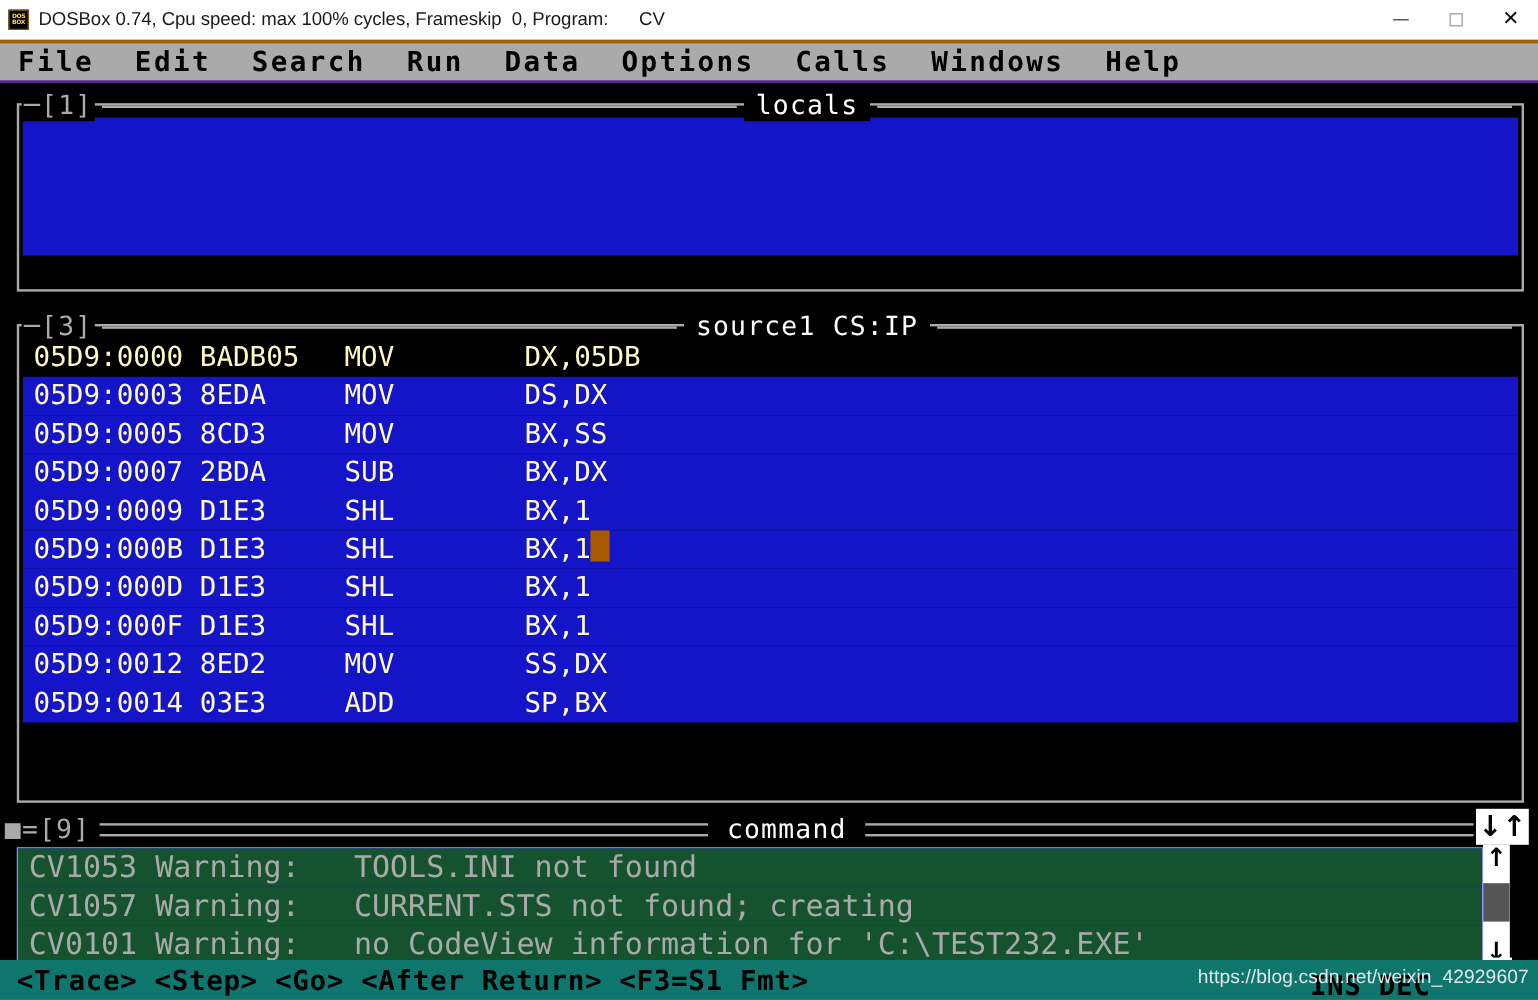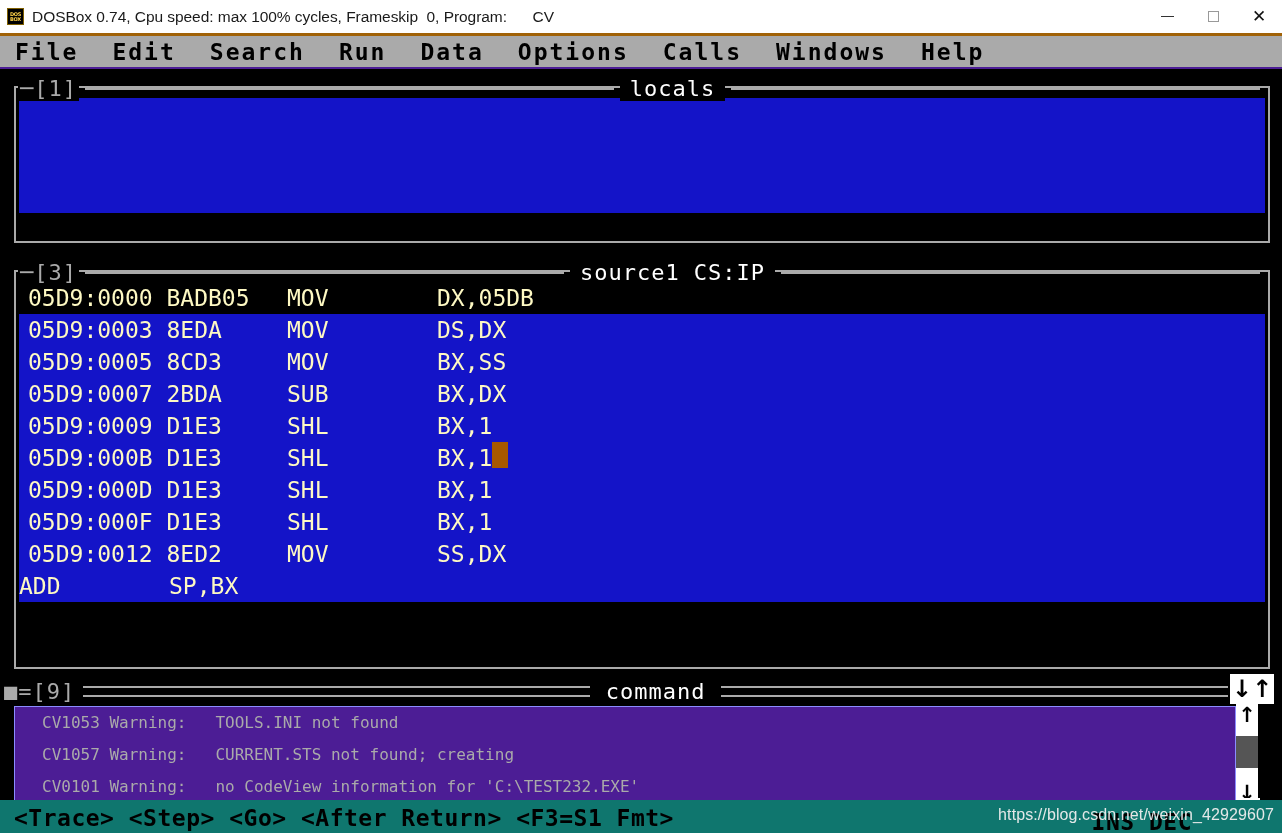--- a/index.html
+++ b/index.html
@@ -216,24 +216,24 @@
     position: absolute;
     background: #1414c8;
   }
 
   
   .cmdline {
     height: 32px;
     line-height: 32px;
     white-space: pre;
     font-family: "DejaVu Sans Mono", monospace;
-    font-size: 16px;
+    font-size: 25px;
     color: #aaaaaa;
-    background: #4c1d95;
-    padding-left: 27px;
+    background: #14532d;
+    padding-left: 9px;
     letter-spacing: 0px;
   }
 
   
   .vscroll {
     position: absolute;
     width: 22px;
     background: #ffffff;
     display: flex;
     flex-direction: column;
@@ -369,21 +369,21 @@
     <div class="codearea" id="source-lines" style="left:19px; top:28px; width:1246px; height:380px;">
         <div class="codeline"><span class="col-addr">05D9:0000 BADB05</span><span class="col-mn">MOV</span><span class="col-ops">DX,05DB</span></div>
         <div class="codeline hl"><span class="col-addr">05D9:0003 8EDA</span><span class="col-mn">MOV</span><span class="col-ops">DS,DX</span></div>
         <div class="codeline hl"><span class="col-addr">05D9:0005 8CD3</span><span class="col-mn">MOV</span><span class="col-ops">BX,SS</span></div>
         <div class="codeline hl"><span class="col-addr">05D9:0007 2BDA</span><span class="col-mn">SUB</span><span class="col-ops">BX,DX</span></div>
         <div class="codeline hl"><span class="col-addr">05D9:0009 D1E3</span><span class="col-mn">SHL</span><span class="col-ops">BX,1</span></div>
         <div class="codeline hl"><span class="col-addr">05D9:000B D1E3</span><span class="col-mn">SHL</span><span class="col-ops">BX,1</span><span class="caret"></span></div>
         <div class="codeline hl"><span class="col-addr">05D9:000D D1E3</span><span class="col-mn">SHL</span><span class="col-ops">BX,1</span></div>
         <div class="codeline hl"><span class="col-addr">05D9:000F D1E3</span><span class="col-mn">SHL</span><span class="col-ops">BX,1</span></div>
         <div class="codeline hl"><span class="col-addr">05D9:0012 8ED2</span><span class="col-mn">MOV</span><span class="col-ops">SS,DX</span></div>
-        <div class="codeline hl"><span class="col-mn">ADD</span><span class="col-ops">SP,BX</span></div>
+        <div class="codeline hl"><span class="col-addr">05D9:0014 03E3</span><span class="col-mn">ADD</span><span class="col-ops">SP,BX</span></div>
       </div>
   </div>
 
   <div class="cvwin" style="left:0px; top:638px; width:1282px; height:126px;">
 
     <div class="cvtitlerow" style="left:2px; top:2px; width:1232px; height:30px;">
       <span class="tnum">■=[9]</span>
       <span class="trule dbl"></span>
       <span class="tlabel">command</span>
       <span class="trule dbl"></span>

